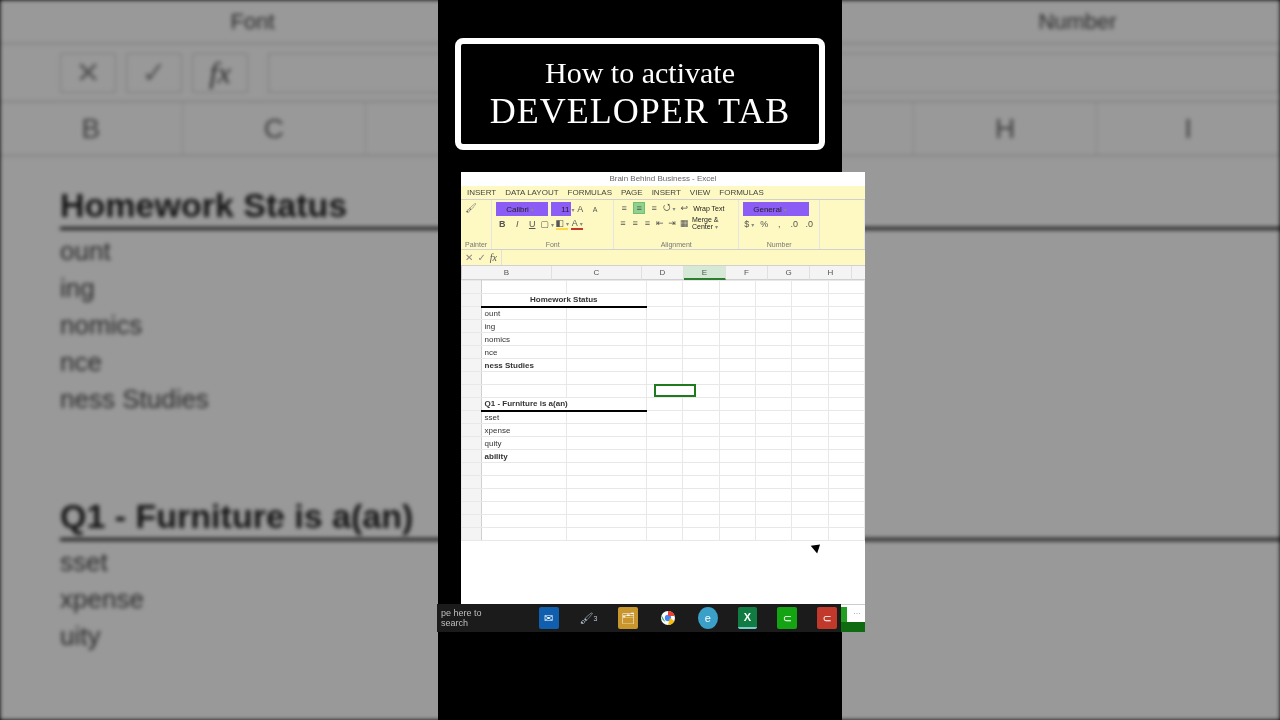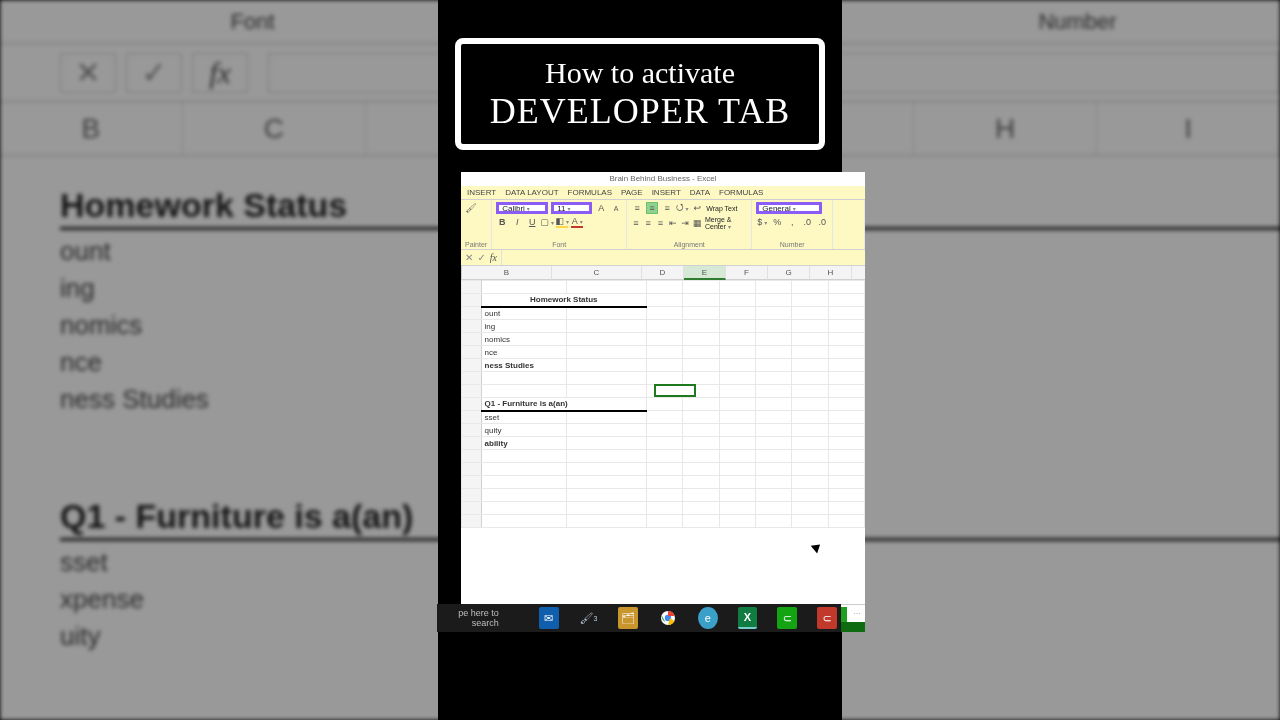--- a/index.html
+++ b/index.html
@@ -60,21 +60,21 @@
     display: flex; flex-direction: column; overflow: hidden; margin-left: 24px;
   }
   .mini .titlebar { height: 14px; background:#fff; color:#666; text-align:center; font-size:8px; line-height:14px;}
   .mini .tabs { height: 14px; display:flex; gap:9px; padding-left:6px; align-items:center; border-bottom:1px solid #d0d0d0; font-size:8px; color:#444;}
   .mini .tabs span { cursor:default; }
   .mini .ribbon { height: 50px; border-bottom:1px solid #d0d0d0; display:flex; }
   .mini .ribbon .grp { flex: 0 0 auto; border-right:1px solid #e6e6e6; display:flex; flex-direction:column; justify-content:space-between; padding:2px 4px 1px 4px;}
   .mini .ribbon .grp .controls { display:flex; flex-direction:column; gap:2px; }
   .mini .ribbon .grp .row { display:flex; align-items:center; gap:3px; }
   .mini .ribbon .grp .lbl { text-align:center; font-size:7px; color:#777; }
-  .mini .ribbon .fontbox { border:3px solid #8b5cf6; height:12px; font-size:8px; padding:0 3px; display:flex; align-items:center; background:#fff;}
+  .mini .ribbon .fontbox { border:7px solid #8b5cf6; height:12px; font-size:8px; padding:0 3px; display:flex; align-items:center; background:#fff;}
   .mini .ribbon .btn { width:12px; height:12px; display:flex; align-items:center; justify-content:center; color:#555; font-size:9px;}
   .mini .ribbon .btn.accent { background:#8fd28f; border:1px solid #6fbf6f; }
   .mini .ribbon .dd::after{content:"▾"; font-size:6px; color:#888; margin-left:2px;}
   .mini .ribbon .cp { flex:0 0 30px; font-size:7px; color:#555;}
   .mini .fxbar { height:16px; border-bottom:1px solid #d0d0d0; display:flex; align-items:center; gap:4px; padding:0 4px; font-size:10px; color:#888;}
   .mini .fxbar .fx { font-style:italic; font-family:"Times New Roman",serif; color:#555;}
   .mini .gridhead { height:14px; display:flex; background:#f4f4f4;}
   .mini .gridhead .rowhdr{ width:22px; border-right:1px solid #d0d0d0; border-bottom:1px solid #d0d0d0;}
   .mini .gridhead .col { flex:0 0 42px; text-align:center; font-size:8px; color:#555; border-right:1px solid #e0e0e0; border-bottom:1px solid #d0d0d0; line-height:14px;}
   .mini .gridhead .col.wide { flex:0 0 90px;}
@@ -91,21 +91,21 @@
   .mini .sheet-tabs .stab.active{ background:#fff; font-weight:600;}
   .mini .sheet-tabs .stab.green{ background:#1fa01f; color:#fff; border-color:#1fa01f;}
   .mini .sheet-tabs .more{ padding:2px 4px; color:#888;}
   .mini .statusbar{ height:10px; background:#0f6b0f;}
   .mini .cursor { position:absolute; width:10px; height:12px; }
   .mini .cursor::before{content:""; position:absolute; left:0; top:0; border-left:8px solid #000; border-top:5px solid transparent; border-bottom:5px solid transparent; transform:rotate(-40deg);}
 
   
   .taskbar {
     position:absolute; left:437px; top: 604px; width:404px; height:28px;
-    background:#1b1b1b; display:flex; align-items:center; padding:0 4px; gap:20px;text-align:right;
+    background:#1b1b1b; display:flex; align-items:center; padding:0 4px; gap:20px;
   }
   .taskbar .search { font-size:9px; color:#bfbfbf; }
   .taskbar .spacer{ flex:1;}
   .taskbar .ticon{ width:24px; height:22px; display:flex; align-items:center; justify-content:center; border-radius:2px; font-size:11px;}
   .taskbar .ticon.active{ border-bottom:2px solid #7cc;}
   .taskbar .mail{background:#0f5fae;color:#fff;}
   .taskbar .brush{color:#bcd;}
   .taskbar .files{background:#c9952d;color:#fff;}
   .taskbar .chrome svg{display:block;}
   .taskbar .edge{background:#3aa0c8;border-radius:50%;color:#fff;}
@@ -163,36 +163,36 @@
 
 <div class="mini">
   <div class="titlebar">Brain Behind Business - Excel</div>
 
   <div class="tabs">
     <span>INSERT</span>
     <span>DATA LAYOUT</span>
     <span>FORMULAS</span>
     <span>PAGE</span>
     <span>INSERT</span>
-    <span>DATA</span>
+    <span>VIEW</span>
     <span>FORMULAS</span>
   </div>
 
   <div class="ribbon">
     <div class="grp cp">
       <div class="controls">
           <div class="btn">🖌</div>
         </div>
       <div class="lbl">Painter</div>
     </div>
     <div class="grp" style="flex:0 0 122px">
       <div class="controls">
         <div class="row">
           <div class="fontbox dd" style="width:52px">Calibri</div>
-          <div class="fontbox dd" style="width:41px">11</div>
+          <div class="fontbox dd" style="width:20px">11</div>
           <div class="btn">A</div>
           <div class="btn" style="font-size:7px">A</div>
         </div>
         <div class="row">
           <div class="btn">
               <b>B</b>
             </div>
           <div class="btn">
               <i>I</i>
             </div>
@@ -382,20 +382,31 @@
             <td></td>
             <td></td>
             <td></td>
             <td></td>
             <td></td>
             <td></td>
             <td></td>
           </tr>
       <tr>
             <td class="rh"></td>
+            <td class="cB">xpense</td>
+            <td></td>
+            <td></td>
+            <td></td>
+            <td></td>
+            <td></td>
+            <td></td>
+            <td></td>
+          </tr>
+      <tr>
+            <td class="rh"></td>
             <td class="cB">quity</td>
             <td></td>
             <td></td>
             <td></td>
             <td></td>
             <td></td>
             <td></td>
             <td></td>
           </tr>
       <tr>

